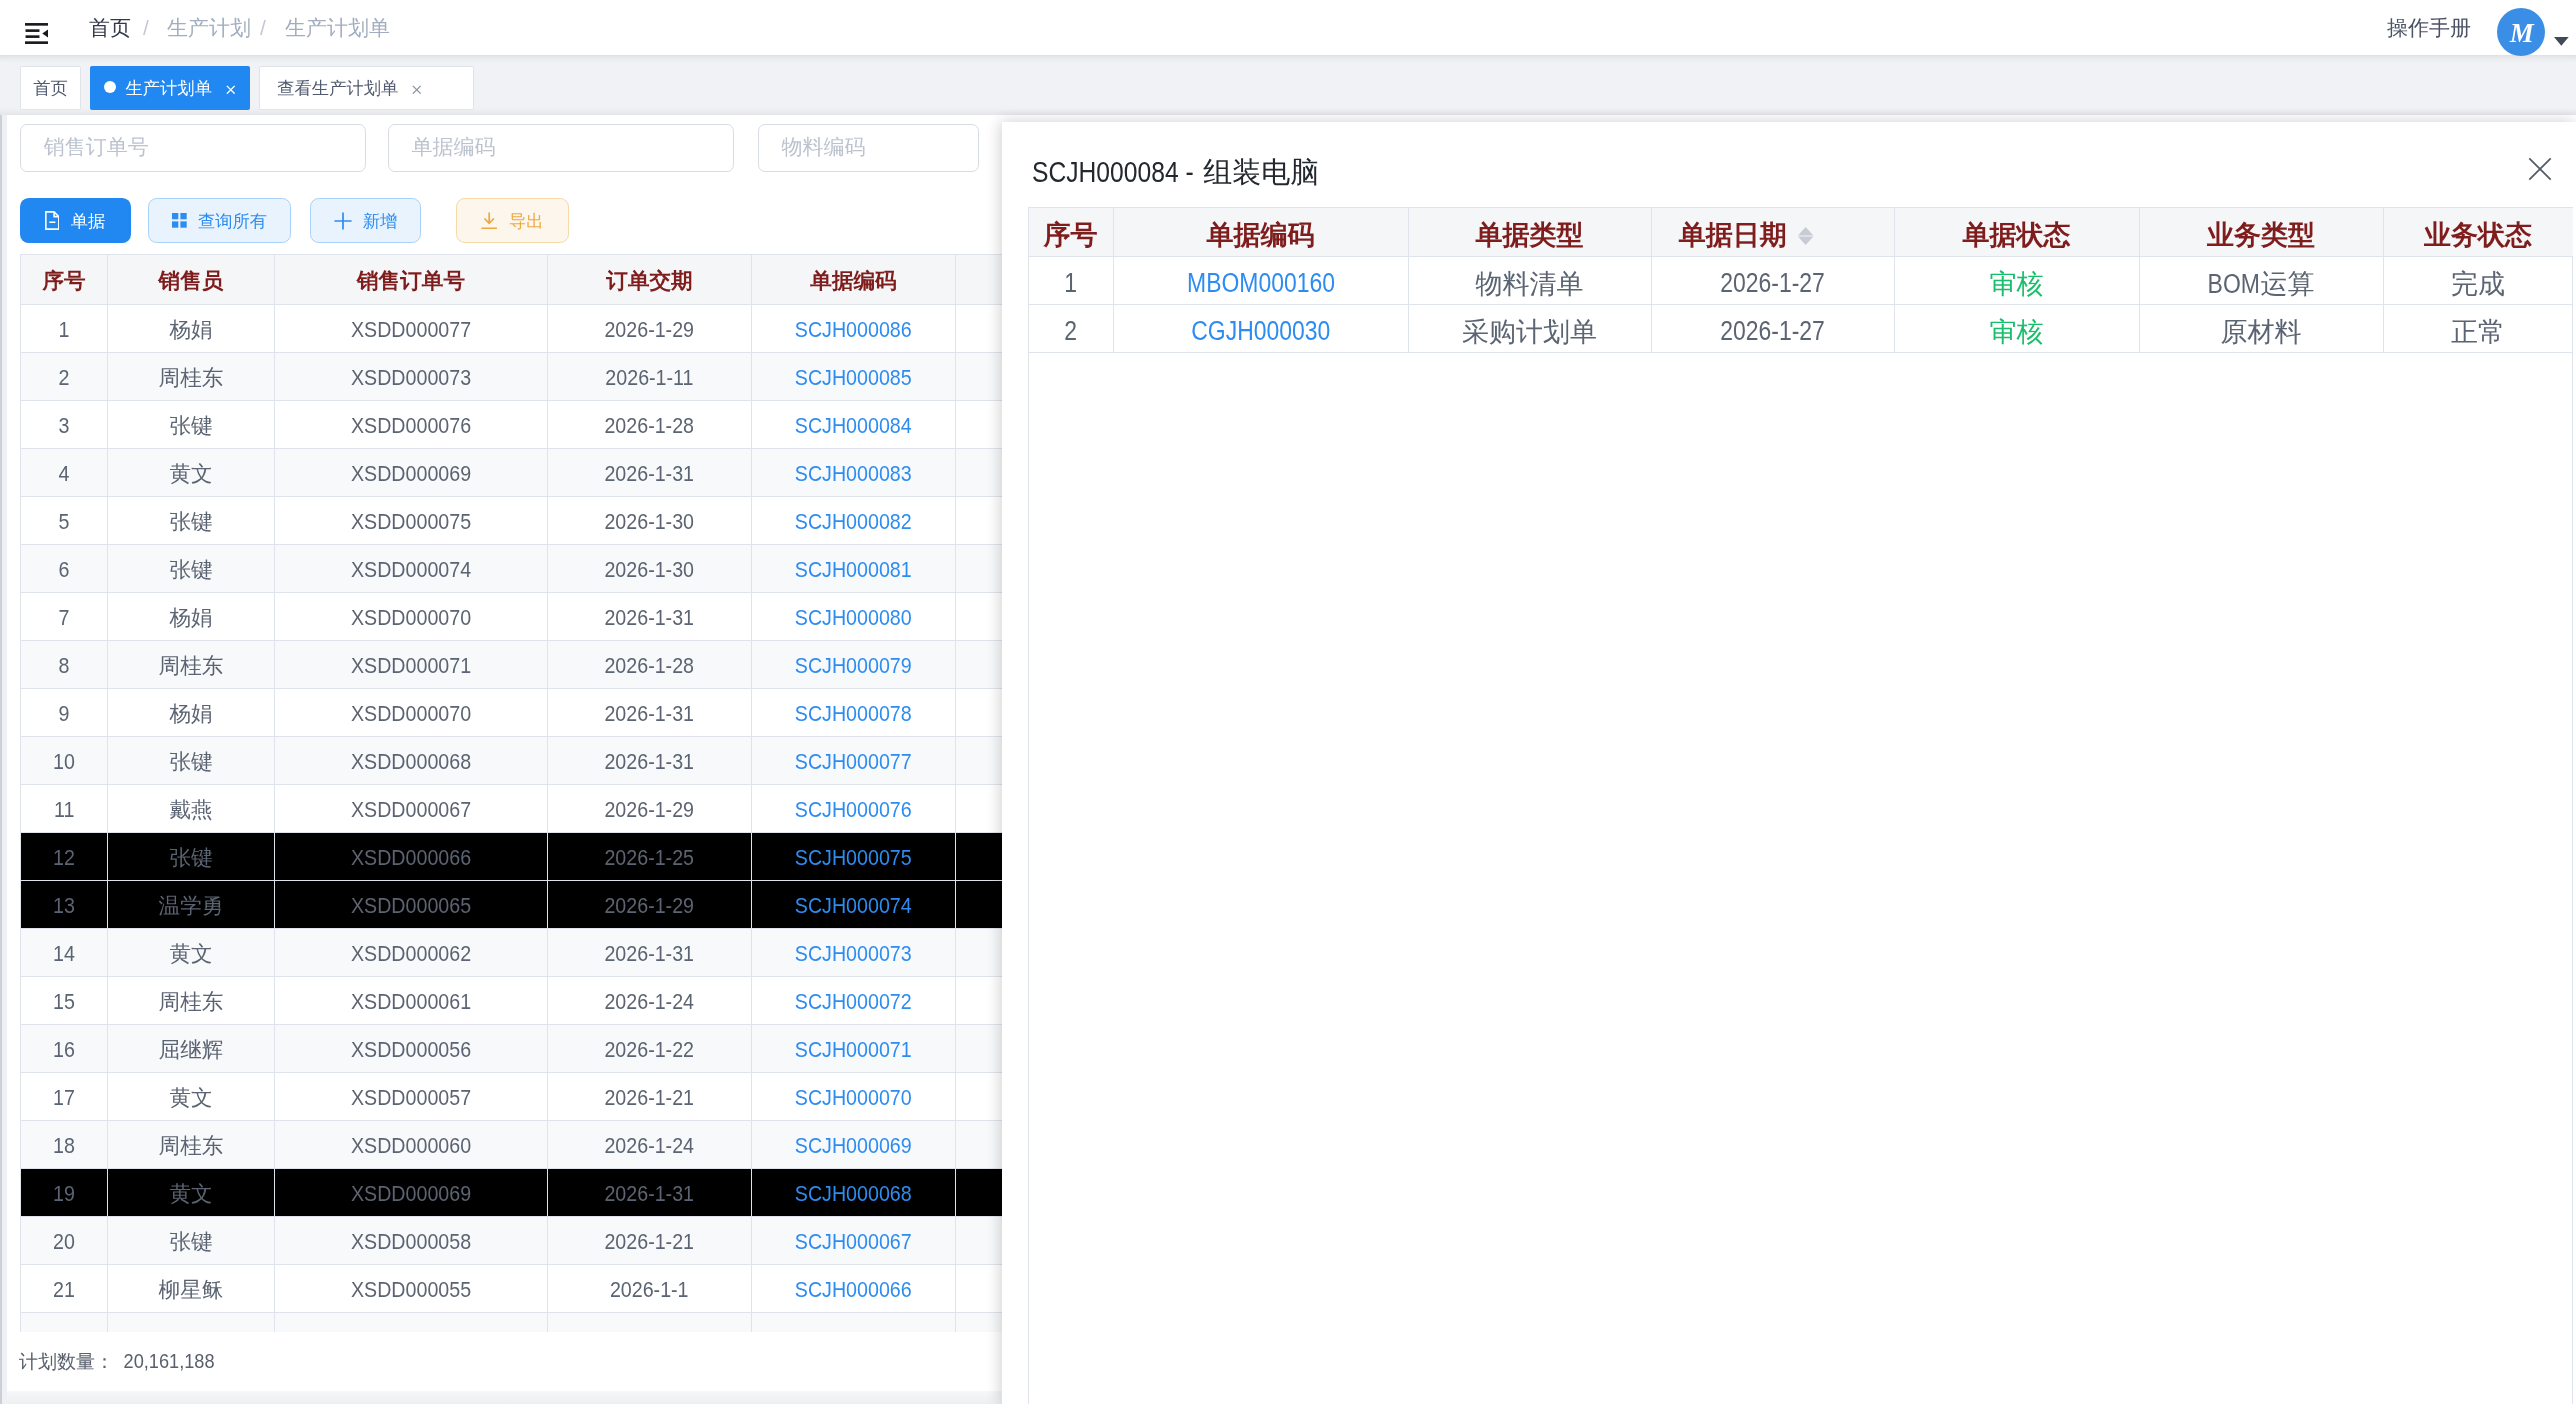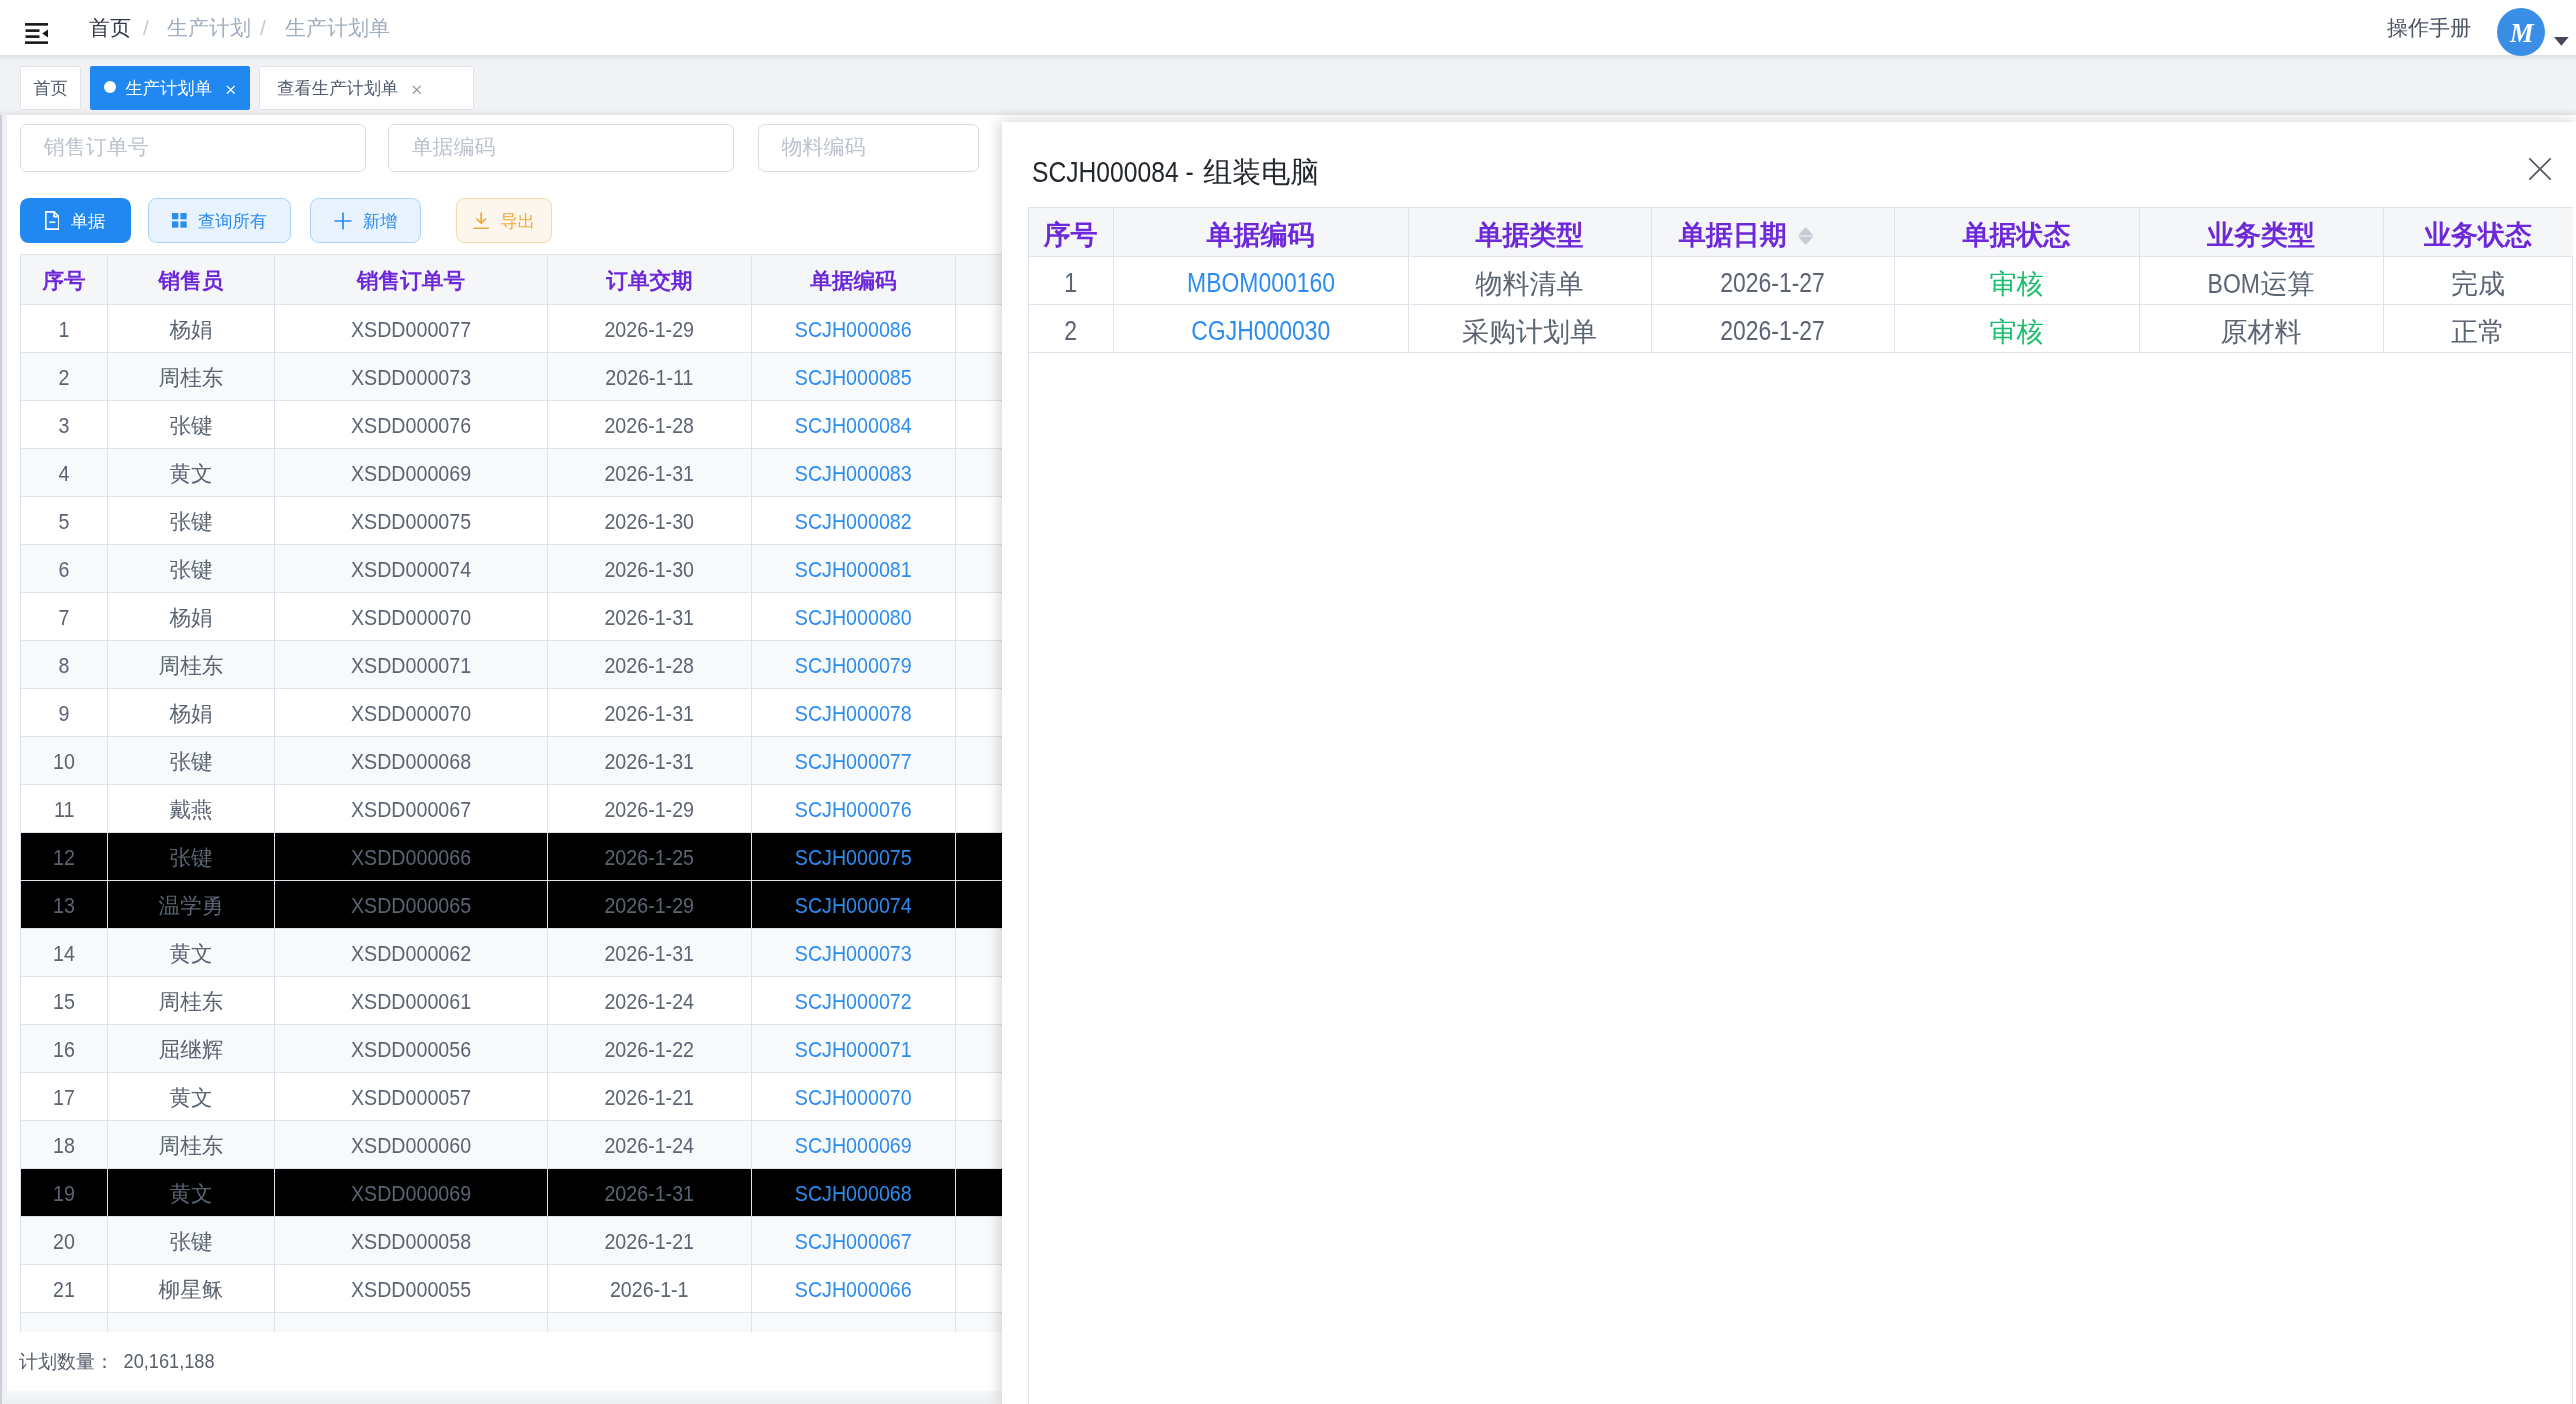--- a/index.html
+++ b/index.html
@@ -23,21 +23,21 @@
 .inp { position:absolute; top:8.7px; height:48px; border:1.7px solid #d8dce4; border-radius:7px;
   background:#fff; color:#bcc3cf; font-size:21px; line-height:44px; padding-left:22.5px; }
 .btn { position:absolute; top:83px; height:45px; border-radius:8.7px; font-size:17.3px;
   display:flex; align-items:center; justify-content:center; gap:11.2px; }
 .btn svg { display:block; }
 
 
 table { border-collapse:separate; border-spacing:0; table-layout:fixed; }
 td,th { color:#5b6472; text-align:center; overflow:hidden; white-space:nowrap;
   border-right:0.9px solid #dfe4ec; border-bottom:0.9px solid #dfe4ec; font-weight:normal; }
-th { background:#f5f6f8; color:#6d28d9; font-weight:600;margin-top:25px; }
+th { background:#f5f6f8; color:#7f1d1d; font-weight:600;margin-top:25px; }
 .link { color:#2d8cf0; }
 
 #mainwrap { position:absolute; left:20px; top:139px; width:1384px; height:1078px; overflow:hidden;
   border-top:0.9px solid #dfe4ec; border-left:0.9px solid #dfe4ec; }
 #maintab td, #maintab th { font-size:21.6px; padding-top:2.6px; }
 #maintab th { height:50px; }
 #maintab td { height:48px; }
 
 #sum { position:absolute; left:19px; top:1234px; font-size:19px; color:#59606c; }
 #sum i { font-size:20px; }
@@ -123,21 +123,21 @@
           <rect x="9.7" y="0" width="7.3" height="7.3"></rect>
         <rect x="0" y="9.7" width="7.3" height="7.3"></rect>
           <rect x="9.7" y="9.7" width="7.3" height="7.3"></rect>
       </svg>查询所有
     </div>
     <div class="btn" style="left:310px; width:111px; background:#e9f3fe; border:0.9px solid #a9d2fa; color:#2d8cf0;">
       <svg width="18" height="18" viewBox="0 0 21 21" stroke="#2d8cf0" stroke-width="2">
         <path d="M10.5 0.5 v20 M0.5 10.5 h20"></path>
       </svg>新增
     </div>
-    <div class="btn" style="left:456px; width:96px; background:#fdf6ec; border:0.9px solid #f5d9a6; color:#eda93e;">
+    <div class="btn" style="left:456px; width:113px; background:#fdf6ec; border:0.9px solid #f5d9a6; color:#eda93e;">
       <svg width="16.4" height="17.3" viewBox="0 0 19 20" stroke="#eda93e" stroke-width="2" fill="none">
         <path d="M9.5 0.5 v12 M4 7.5 l5.5 5.5 L15 7.5 M0.5 19 h18"></path>
       </svg>导出
     </div>
 
     <div id="mainwrap">
       <table id="maintab">
         <colgroup>
             <col style="width:87px">
             <col style="width:167px">

